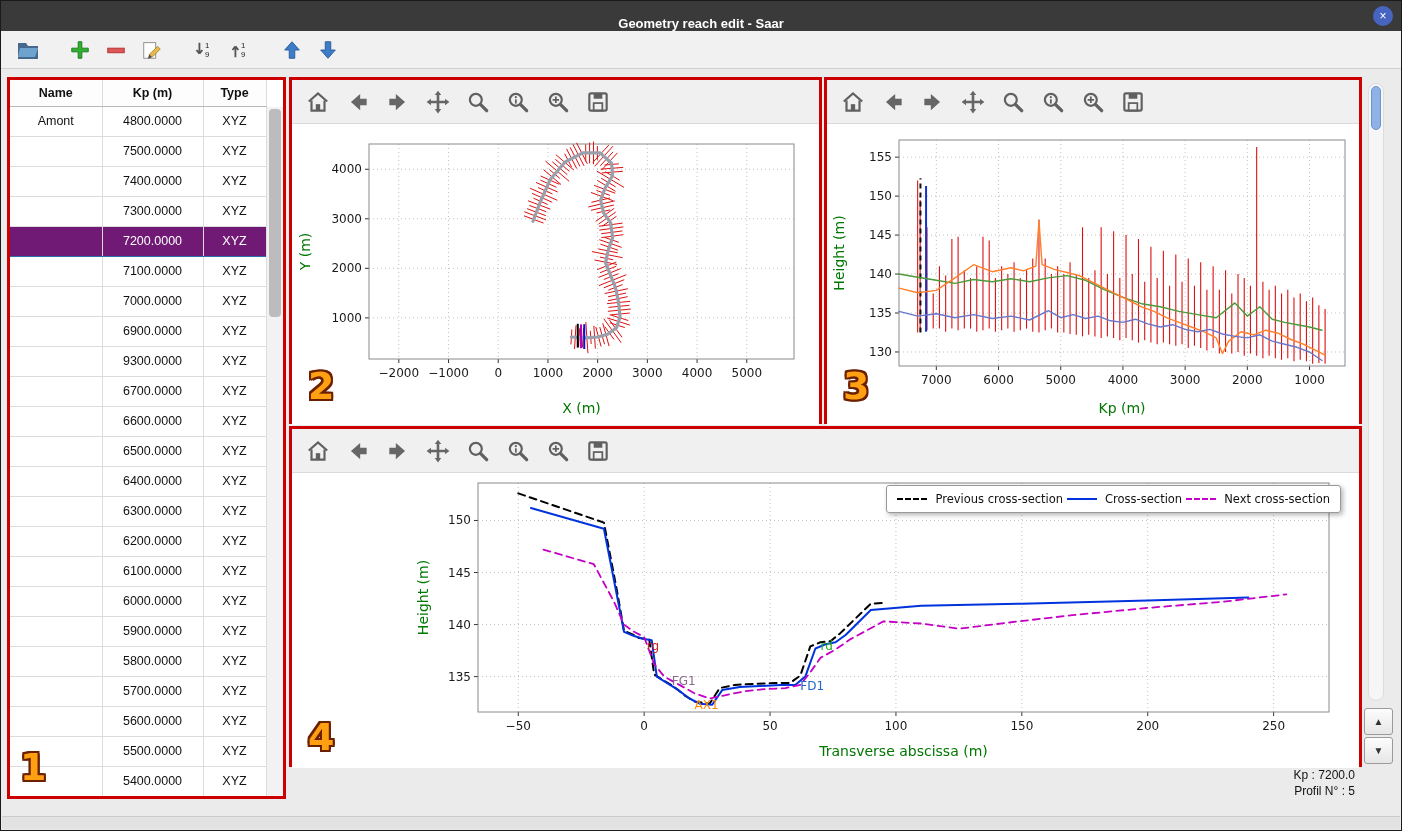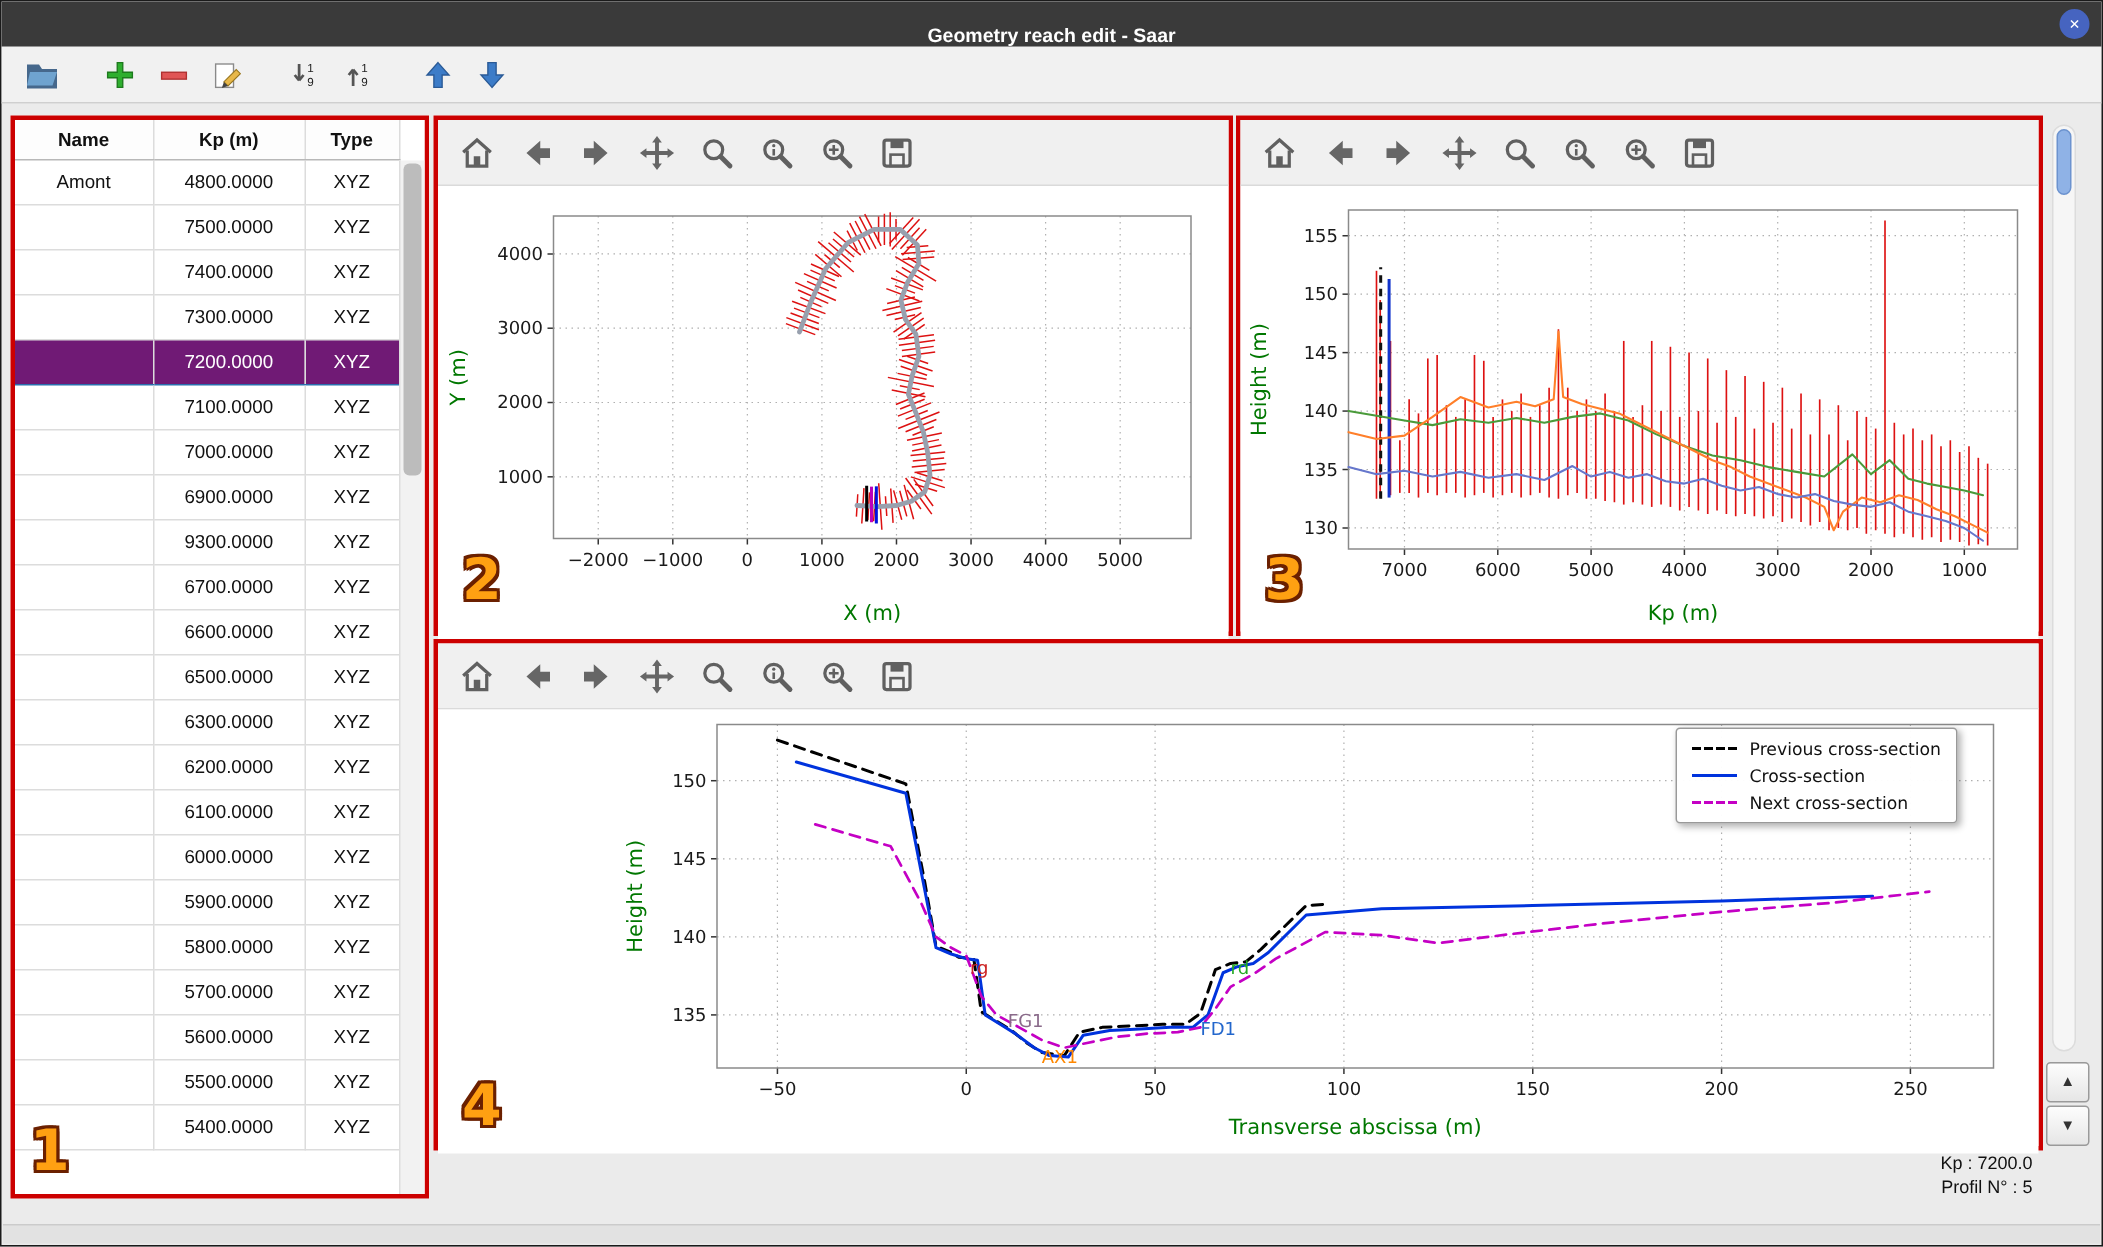--- a/index.html
+++ b/index.html
@@ -40,21 +40,21 @@
   .tscroll { position:absolute; right:0; top:27px; bottom:0; width:17px; background:#f2f2f2; border-left:1px solid #ddd; }
   .tscroll .thumb { position:absolute; left:2px; right:2px; top:2px; height:208px; background:#bcbcbc; border-radius:4px; }
 
   
   .mpl-toolbar { height:44px; background:#f0f0f0; border-bottom:1px solid #dadada; display:flex; align-items:center; padding-left:10px; gap:8px; }
   .tbtn { width:32px; height:32px; border:none; background:transparent; display:flex; align-items:center; justify-content:center; border-radius:3px; }
   .tbtn svg { display:block; }
   .chart-area { position:relative; background:#fff; }
 
   
-  .legend { position:absolute; top:12px; right:54px; background:rgba(255,255,255,0.96); border:1px solid #999; border-radius:3px; box-shadow:2px 2px 5px rgba(0,0,0,0.3); padding:6px 10px; display:flex; flex-direction:column; gap:4px; }
+  .legend { position:absolute; top:12px; right:18px; background:rgba(255,255,255,0.96); border:1px solid #999; border-radius:3px; box-shadow:2px 2px 5px rgba(0,0,0,0.3); padding:6px 10px; display:flex; flex-direction:row; gap:4px; }
   .legend-row { display:flex; align-items:center; gap:8px; font-family:"DejaVu Sans", sans-serif; font-size:11.5px; color:#111; }
   .lsample { width:30px; height:0; }
   .s-prev { border-top:2px dashed #000; }
   .s-curr { border-top:2px solid #0033dd; }
   .s-next { border-top:2px dashed #c400c4; }
 
   
   .vscroll { position:absolute; left:1367px; top:82px; width:16px; height:618px; background:#f6f6f6; border:1px solid #dcdcdc; border-radius:8px; }
   .vscroll .thumb { position:absolute; left:2px; top:2px; width:10px; height:44px; background:#8fb2e6; border:1px solid #6c93cf; border-radius:6px; }
   .sbtn { position:absolute; left:1363px; width:29px; height:27px; background:linear-gradient(#fdfdfd,#e6e6e6); border:1px solid #9a9a9a; border-radius:3px; font-size:10px; color:#333; display:flex; align-items:center; justify-content:center; }
@@ -205,20 +205,25 @@
               <td>XYZ</td>
             </tr>
             <tr>
               <td></td>
               <td>6600.0000</td>
               <td>XYZ</td>
             </tr>
             <tr>
               <td></td>
               <td>6500.0000</td>
+              <td>XYZ</td>
+            </tr>
+            <tr>
+              <td></td>
+              <td>6400.0000</td>
               <td>XYZ</td>
             </tr>
             <tr>
               <td></td>
               <td>6300.0000</td>
               <td>XYZ</td>
             </tr>
             <tr>
               <td></td>
               <td>6200.0000</td>

